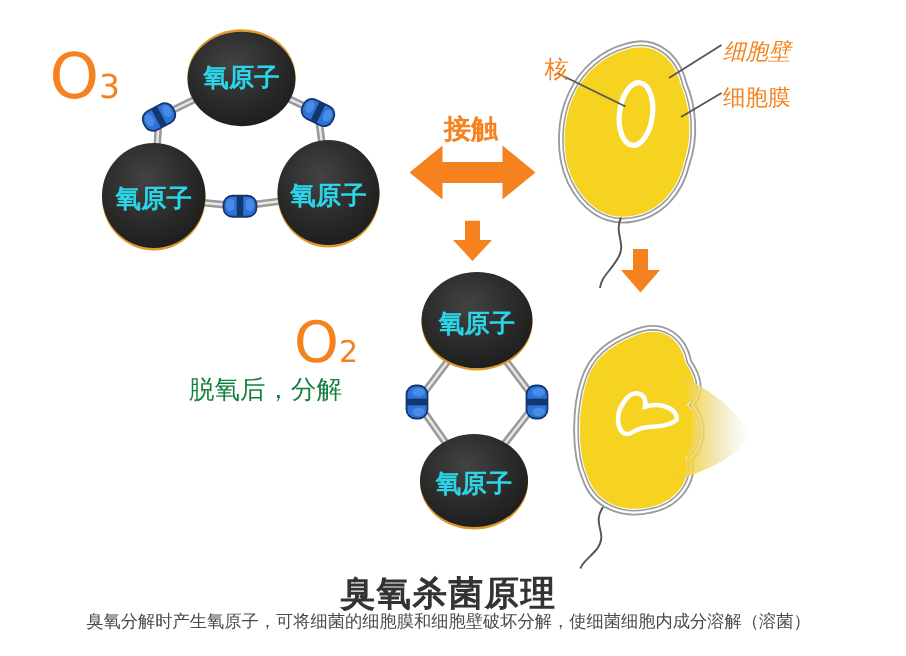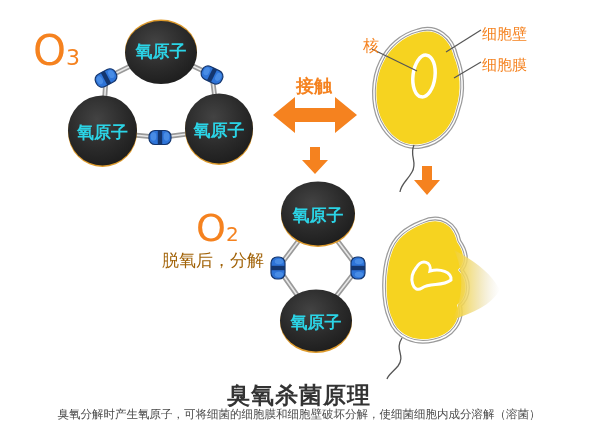--- a/index.html
+++ b/index.html
@@ -14,21 +14,21 @@
   }
   .abs{position:absolute;}
   .formula{color:#f5821f;line-height:1;}
   .f-big{font-size:42px;}
   .f-sub{font-size:22px;}
   .formula-o2 .f-big{font-size:38px;}
   .formula-o2 .f-sub{font-size:20px;}
   .contact-label{font-size:18px;font-weight:bold;color:#f5821f;}
   .cell-label{font-size:15px;color:#f5821f;white-space:nowrap;}
   .lysis-label{font-size:17px;color:#f5821f;white-space:nowrap;}
-  .o2-note{font-size:17px;line-height:20px;color:#a16207;white-space:nowrap;margin-left:36px;}
+  .o2-note{font-size:17px;line-height:20px;color:#15803d;white-space:nowrap;}
   .title-bar{left:0;right:0;top:380px;text-align:center;
     font-size:23px;font-weight:bold;color:#333333;letter-spacing:1px;}
   .caption-bar{left:0;right:0;top:407px;text-align:center;
     font-size:11.5px;color:#4a4a4a;}
   svg{display:block;}
   .atom-label{fill:#2bd4e6;font-size:17px;font-weight:bold;
     font-family:"DejaVu Sans","Liberation Sans",sans-serif;}
 </style>
 </head>
 <body>
@@ -111,21 +111,21 @@
     </g>
     <path d="M 75,20 C 93,14 107,26 111,44 C 117,58 119,78 113,95 C 109,113 97,128 78,131 C 60,134 47,123 39,107 C 31,90 32,66 40,50 C 47,35 60,24 75,20 Z" fill="#f6d320"></path>
     <ellipse cx="81" cy="63" rx="11" ry="21" transform="rotate(7 81 63)" fill="none" stroke="#ffffff" stroke-width="3.5"></ellipse>
     <path d="M 71,132 C 66,143 75,149 69,159 C 64,168 58,171 57,179" fill="none" stroke="#555555" stroke-width="1.3"></path>
     <line x1="29" y1="36" x2="74" y2="58" stroke="#555555" stroke-width="1.2"></line>
     <line x1="138" y1="17" x2="103" y2="39" stroke="#555555" stroke-width="1.2"></line>
     <line x1="138" y1="49" x2="111" y2="65" stroke="#555555" stroke-width="1.2"></line>
   </svg>
 
   <div class="abs cell-label" style="left:363px;top:36px;font-size:16px;">核</div>
-  <div class="abs cell-label" style="left:482px;top:25px;">细胞壁</div>
+  <div class="abs cell-label" style="left:482px;top:25px;font-style:italic;">细胞壁</div>
   <div class="abs cell-label" style="left:482px;top:56px;">细胞膜</div>
 
   <svg class="abs" style="left:414px;top:166px;" width="26" height="29" viewBox="0 0 26 29">
     <polygon points="8,0 18,0 18,14 26,14 13,29 0,14 8,14" fill="#f5821f"></polygon>
   </svg>
 
   <div class="abs formula formula-o2" style="left:196px;top:209px;">
     <span class="f-big">O</span><span class="f-sub">2</span>
   </div>
   <div class="abs o2-note" style="left:126px;top:250px;">

